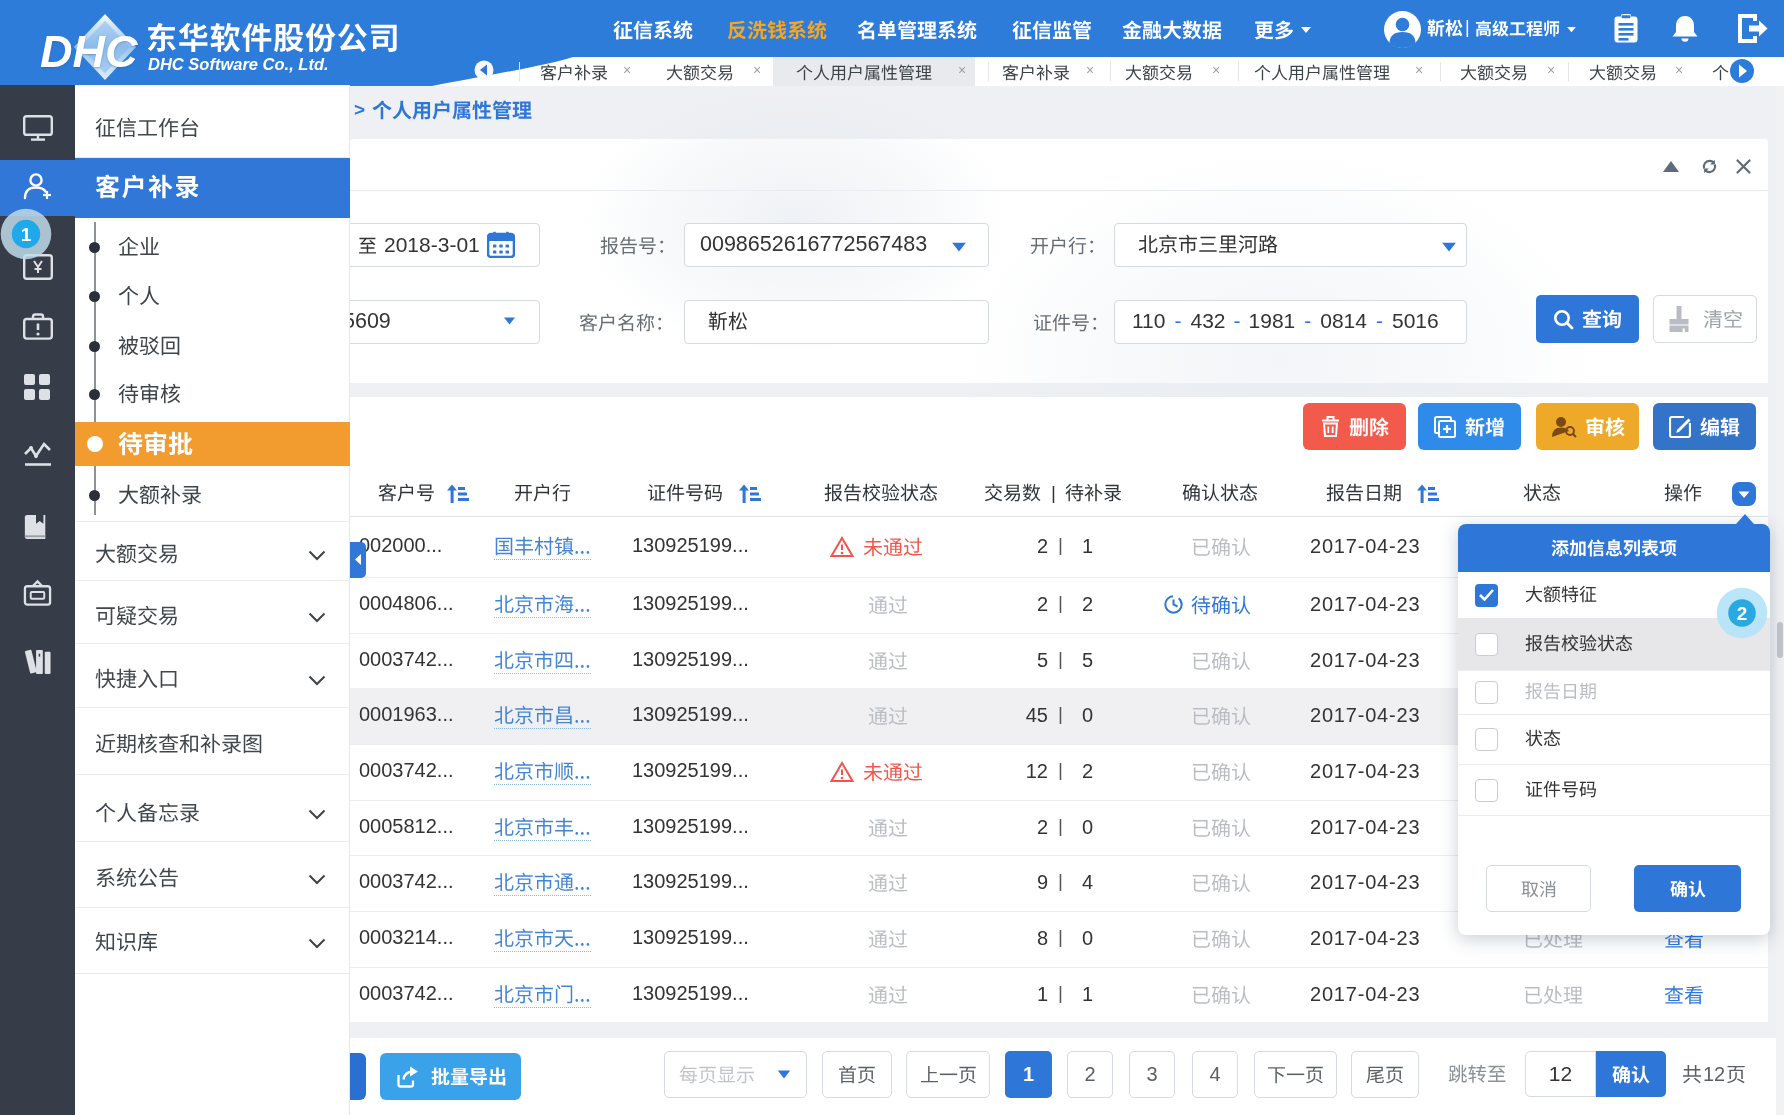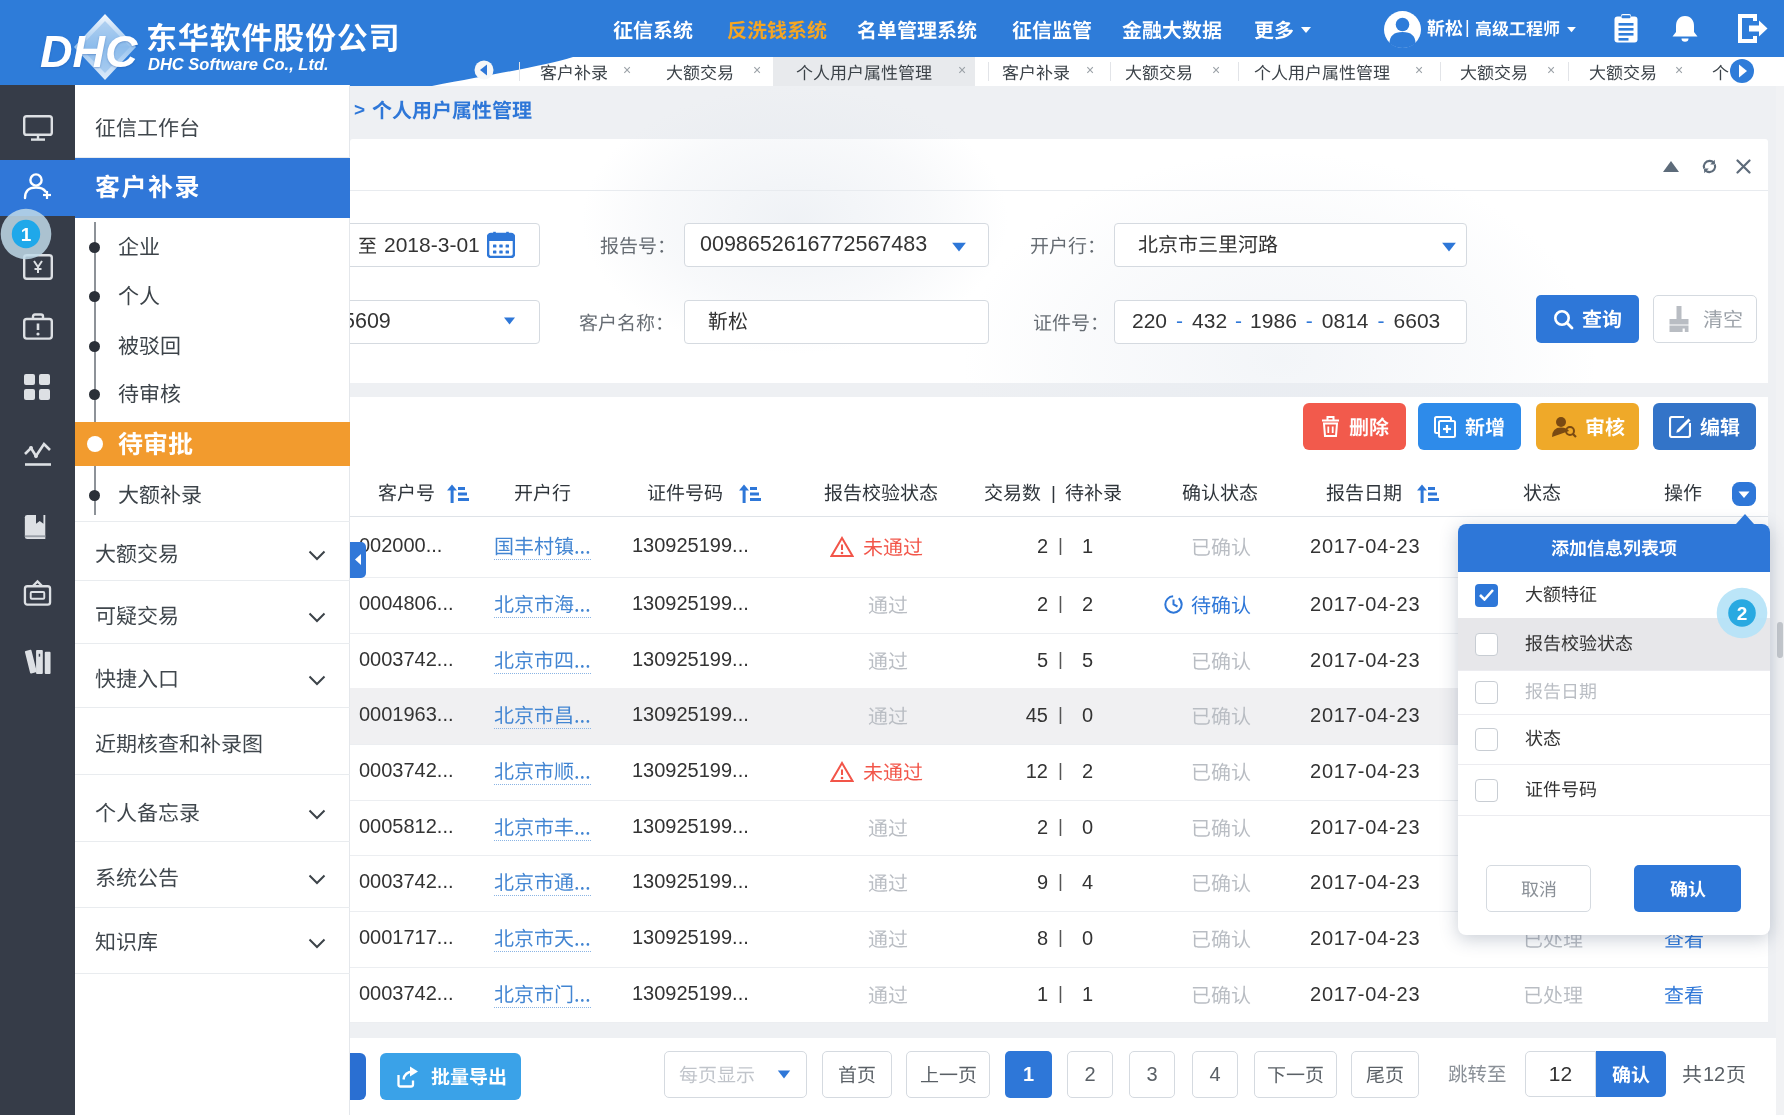--- a/index.html
+++ b/index.html
@@ -579,21 +579,21 @@
   </div>
 <div class="a" style="left:1033px;top:313px">
     <svg style="width:76.0px;height:19px;" viewBox="0 -880 4000 1000" fill="#666c73" xmlns="http://www.w3.org/2000/svg">
       <use href="#g111" transform="translate(0,0) scale(1.0000,-1.0000)"></use>
       <use href="#g112" transform="translate(1000,0) scale(1.0000,-1.0000)"></use>
       <use href="#g96" transform="translate(2000,0) scale(1.0000,-1.0000)"></use>
       <use href="#g97" transform="translate(3000,0) scale(1.0000,-1.0000)"></use>
     </svg>
   </div>
 <div class="a" style="left:1114px;top:300px;width:353px;height:44px;background:#fff;border:1px solid #d5dae0;border-radius:4px"></div>
-<div class="a" style="left:1132px;top:309px;color:#333;font-size:21px"><span>220</span><span style="color:#2e77d8;padding:0 9px">-</span><span>432</span><span style="color:#2e77d8;padding:0 8px">-</span><span>1986</span><span style="color:#2e77d8;padding:0 9px">-</span><span>0814</span><span style="color:#2e77d8;padding:0 9px">-</span><span>6603</span></div>
+<div class="a" style="left:1132px;top:309px;color:#333;font-size:21px"><span>110</span><span style="color:#2e77d8;padding:0 9px">-</span><span>432</span><span style="color:#2e77d8;padding:0 8px">-</span><span>1981</span><span style="color:#2e77d8;padding:0 9px">-</span><span>0814</span><span style="color:#2e77d8;padding:0 9px">-</span><span>5016</span></div>
 <div class="a flex" style="left:1536px;top:295px;width:103px;height:48px;background:#2e77d8;border-radius:5px;justify-content:center">
     <svg width="21" height="21" viewBox="0 0 21 21" style="margin-right:8px">
       <circle cx="9" cy="9" r="6.7" fill="none" stroke="#fff" stroke-width="2.6"></circle>
       <line x1="13.8" y1="13.8" x2="19" y2="19" stroke="#fff" stroke-width="2.8" stroke-linecap="round"></line>
     </svg>
     <svg style="width:40.0px;height:20px;" viewBox="0 -880 2000 1000" fill="#fff" xmlns="http://www.w3.org/2000/svg">
       <use href="#g113" transform="translate(0,0) scale(1.0000,-1.0000)"></use>
       <use href="#g114" transform="translate(1000,0) scale(1.0000,-1.0000)"></use>
     </svg>
   </div>
@@ -1010,21 +1010,21 @@
 <div class="a" style="left:1082px;top:871.0px;color:#333;font-size:20px">4</div>
 <div class="a" style="left:1191px;top:873.0px">
     <svg style="width:60.0px;height:20px;" viewBox="0 -880 3000 1000" fill="#b9bdc3" xmlns="http://www.w3.org/2000/svg">
       <use href="#g142" transform="translate(0,0) scale(1.0000,-1.0000)"></use>
       <use href="#g129" transform="translate(1000,0) scale(1.0000,-1.0000)"></use>
       <use href="#g130" transform="translate(2000,0) scale(1.0000,-1.0000)"></use>
     </svg>
   </div>
 <div class="a" style="left:1310px;top:871.0px;color:#333;font-size:20px;letter-spacing:0.8px">2017-04-23</div>
 <div class="a" style="left:350px;top:967px;width:1418px;height:1px;background:#eceef1"></div>
-<div class="a" style="left:359px;top:926.0px;color:#333;font-size:20px">0001717...</div>
+<div class="a" style="left:359px;top:926.0px;color:#333;font-size:20px">0003214...</div>
 <div class="a" style="left:494px;top:928.0px;border-bottom:1.5px dotted #8ab4e4;padding-bottom:3px">
     <svg style="width:96.7px;height:20px;" viewBox="0 -880 4834 1000" fill="#4285d2" xmlns="http://www.w3.org/2000/svg">
       <use href="#g100" transform="translate(0,0) scale(1.0000,-1.0000)"></use>
       <use href="#g101" transform="translate(1000,0) scale(1.0000,-1.0000)"></use>
       <use href="#g102" transform="translate(2000,0) scale(1.0000,-1.0000)"></use>
       <use href="#g147" transform="translate(3000,0) scale(1.0000,-1.0000)"></use>
       <use href="#g138" transform="translate(4000,0) scale(1.0000,-1.0000)"></use>
       <use href="#g138" transform="translate(4278,0) scale(1.0000,-1.0000)"></use>
       <use href="#g138" transform="translate(4556,0) scale(1.0000,-1.0000)"></use>
     </svg>

